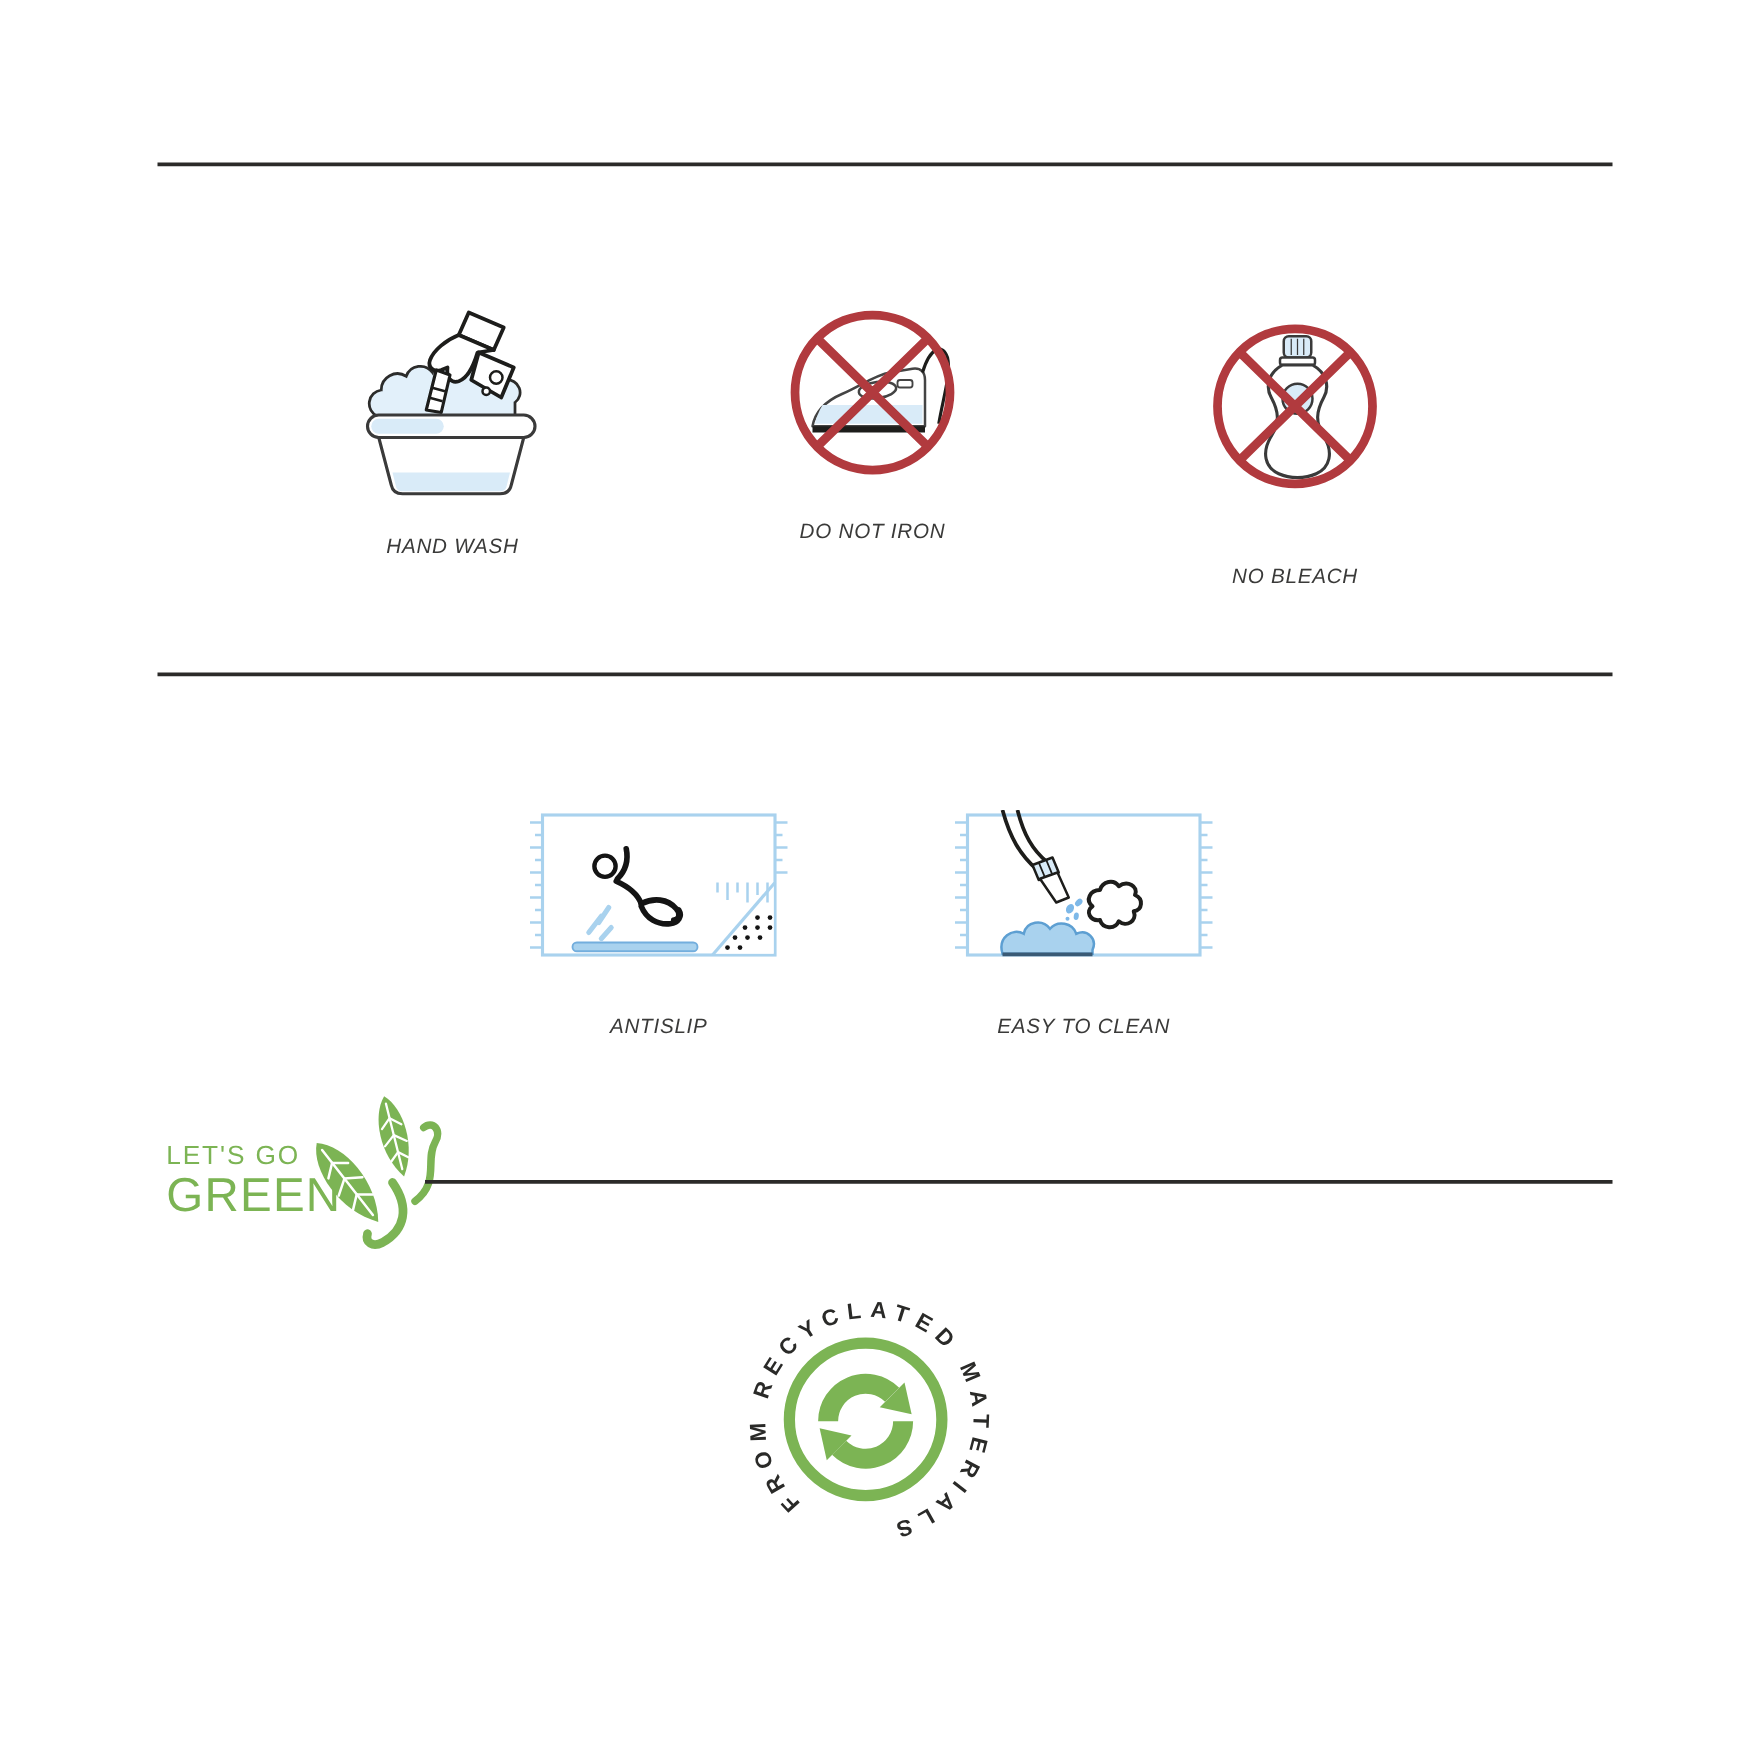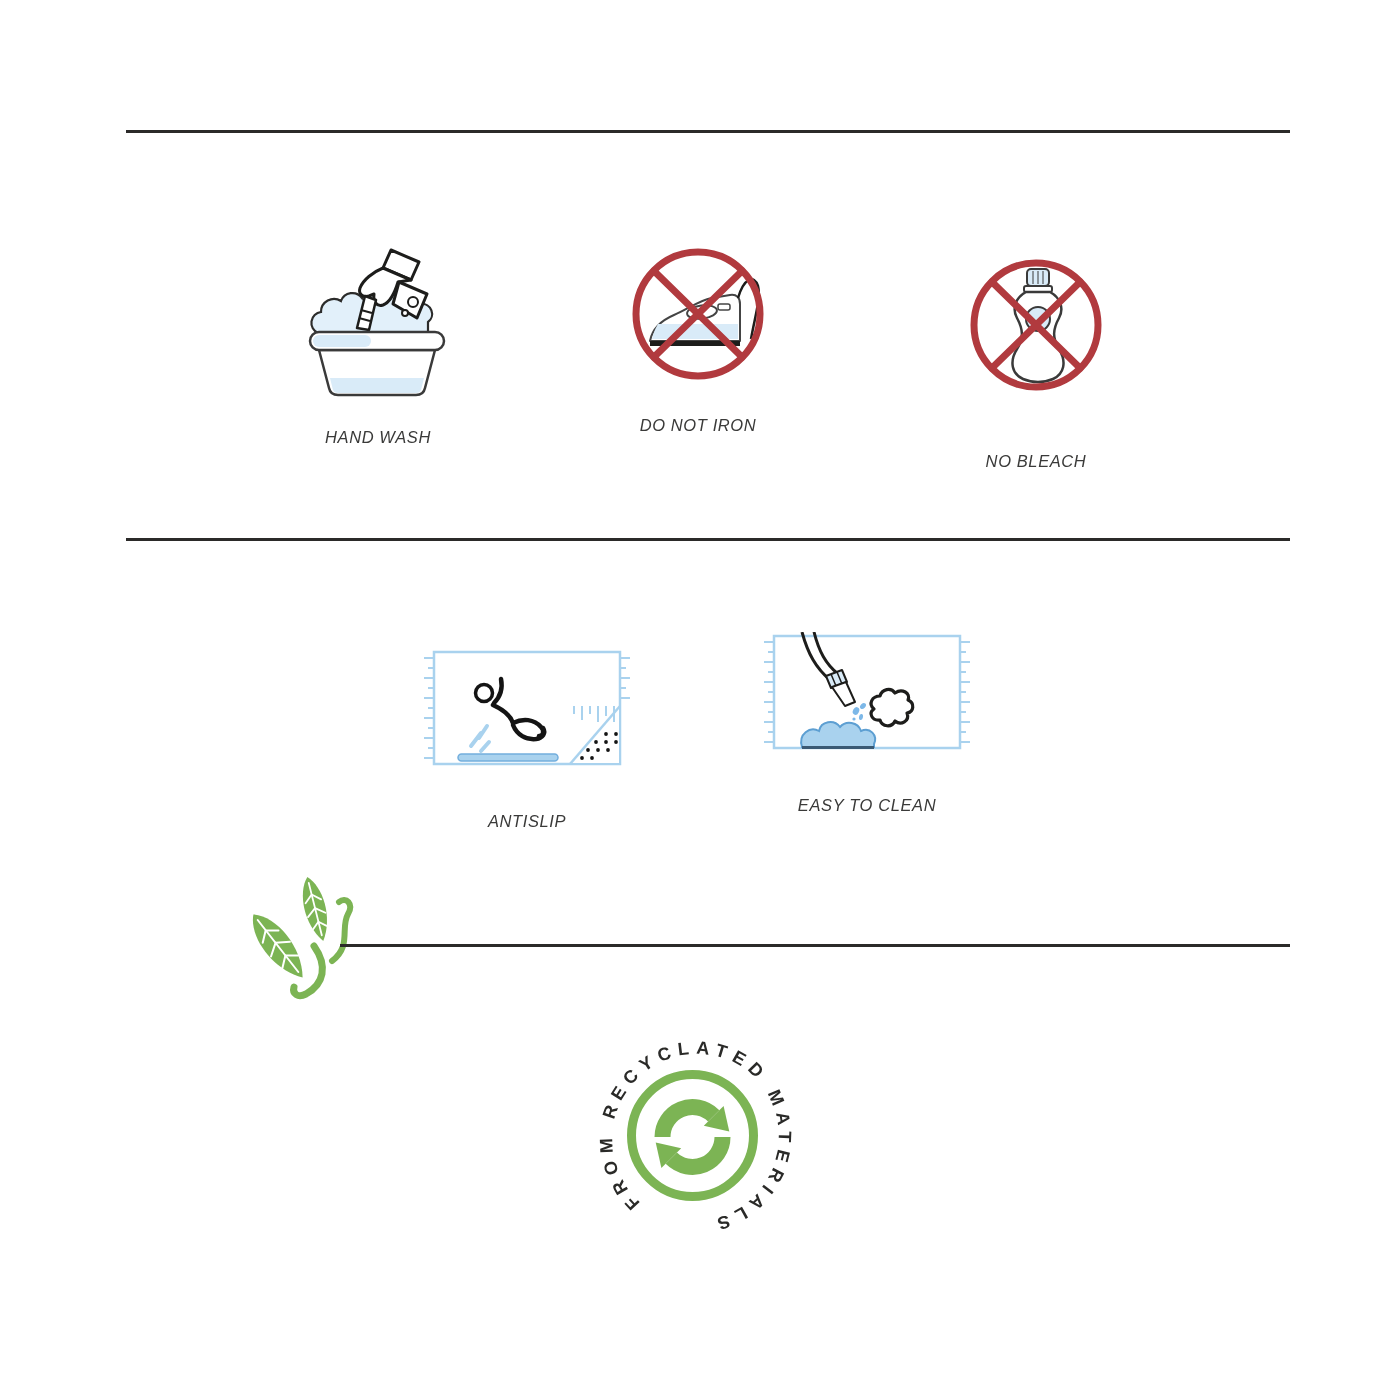--- a/index.html
+++ b/index.html
@@ -24,21 +24,21 @@
   .logo-line2{font-size:38px;letter-spacing:1px;margin-top:3px;}
   .leaves{position:absolute;left:104px;top:0;}
   .badge{position:absolute;left:590px;top:1033px;width:205px;height:205px;}
   svg{display:block;}
 </style>
 </head>
 <body>
 
 <div class="divider" style="left:126px;top:130px;width:1164px;"></div>
 
-<div class="care-item row1" style="left:278px;top:238px;width:200px;">
+<div class="care-item row1" style="left:262px;top:238px;width:200px;">
   <div class="icon-box r1">
     <svg width="150" height="158" viewBox="0 0 150 158">
 
       <path d="M15 93 a11 11 0 0 1 3-21 a13 13 0 0 1 20-11 a12 12 0 0 1 21-3 a12 12 0 0 1 20-6 a13 13 0 0 1 21 4 a12 12 0 0 1 18 8 a10 10 0 0 1 7 18 l0 11 Z" fill="#e2f0fa" stroke="#2c2c2b" stroke-width="2.2"></path>
 
       <path d="M88 10 L116 22 L108 40 L80 28 Z" fill="#ffffff" stroke="#1d1d1b" stroke-width="3" stroke-linejoin="round"></path>
 
       <path d="M80 28 C70 32 60 40 57 48 C55 54 60 58 66 56 L71 54 C70 62 74 67 80 65 C88 62 92 52 95 42 L108 40 Z" fill="#ffffff" stroke="#1d1d1b" stroke-width="3" stroke-linejoin="round"></path>
 
       <path d="M62 56 L54 88 L66 90 L73 60 Z" fill="#ffffff" stroke="#1d1d1b" stroke-width="2.5" stroke-linejoin="round"></path>
@@ -138,21 +138,21 @@
         <path d="M72 55 C78 49 81 41 79 31"></path>
         <path d="M71 57 C80 61 88 67 91 75"></path>
         <path d="M91 75 C101 70 112 71 119 79 C123 83 121 88 117 88"></path>
         <path d="M91 77 C95 87 104 92 114 91 C121 90 124 85 121 80"></path>
       </g>
     </svg>
   </div>
   <div class="care-label">ANTISLIP</div>
 </div>
 
-<div class="care-item row2" style="left:759px;top:632px;width:216px;">
+<div class="care-item row2" style="left:759px;top:648px;width:216px;">
   <div class="icon-box r2">
     <svg width="210" height="126" viewBox="0 0 210 126">
 
       <rect x="12" y="4" width="186" height="112" fill="none" stroke="#a9d2ee" stroke-width="2.5"></rect>
       <g stroke="#a9d2ee" stroke-width="2">
         <path d="M2 10 L12 10 M6 20 L12 20 M2 30 L12 30 M6 40 L12 40 M2 50 L12 50 M6 60 L12 60 M2 70 L12 70 M6 80 L12 80 M2 90 L12 90 M6 100 L12 100 M2 110 L12 110"></path>
         <path d="M198 10 L208 10 M198 20 L204 20 M198 30 L208 30 M198 40 L204 40 M198 50 L208 50 M198 60 L204 60 M198 70 L208 70 M198 80 L204 80 M198 90 L208 90 M198 100 L204 100 M198 110 L208 110"></path>
       </g>
 
       <path d="M40 0 C46 22 54 36 68 48" fill="none" stroke="#1d1d1b" stroke-width="3"></path>
@@ -171,20 +171,24 @@
       <path d="M118 64 C120 57 129 55 133 61 C140 56 149 61 146 68 C153 71 152 80 145 81 C148 89 139 94 133 89 C130 96 120 95 118 88 C110 89 106 81 112 77 C106 72 110 64 118 64 Z" fill="#ffffff" stroke="#1d1d1b" stroke-width="3.2" stroke-linejoin="round"></path>
 
       <path d="M40 115 C36 102 48 94 57 99 C59 89 72 87 78 95 C84 88 96 90 99 99 C108 95 116 103 112 112 L112 115 Z" fill="#a9d2ee" stroke="#5d9fd2" stroke-width="2"></path>
       <path d="M40 115.5 L112 115.5" stroke="#3a5a75" stroke-width="3"></path>
     </svg>
   </div>
   <div class="care-label">EASY TO CLEAN</div>
 </div>
 
 <div class="logo">
+  <div class="logo-text">
+    <div class="logo-line1">LET'S GO</div>
+    <div class="logo-line2">GREEN</div>
+  </div>
   <div class="leaves">
     <svg width="130" height="140" viewBox="0 0 130 140">
 
       <path d="M100 95 C120 80 108 62 116 48 C122 38 114 30 107 36" fill="none" stroke="#7cb454" stroke-width="6" stroke-linecap="round"></path>
 
       <path d="M82 80 C96 100 92 118 74 128 C66 132 60 128 62 121" fill="none" stroke="#7cb454" stroke-width="7" stroke-linecap="round"></path>
 
       <g transform="rotate(-38 46 80)">
         <path d="M46 40 C63 55 65 95 46 120 C27 95 29 55 46 40 Z" fill="#7cb454"></path>
         <g stroke="#ffffff" stroke-width="2" stroke-linecap="round">

